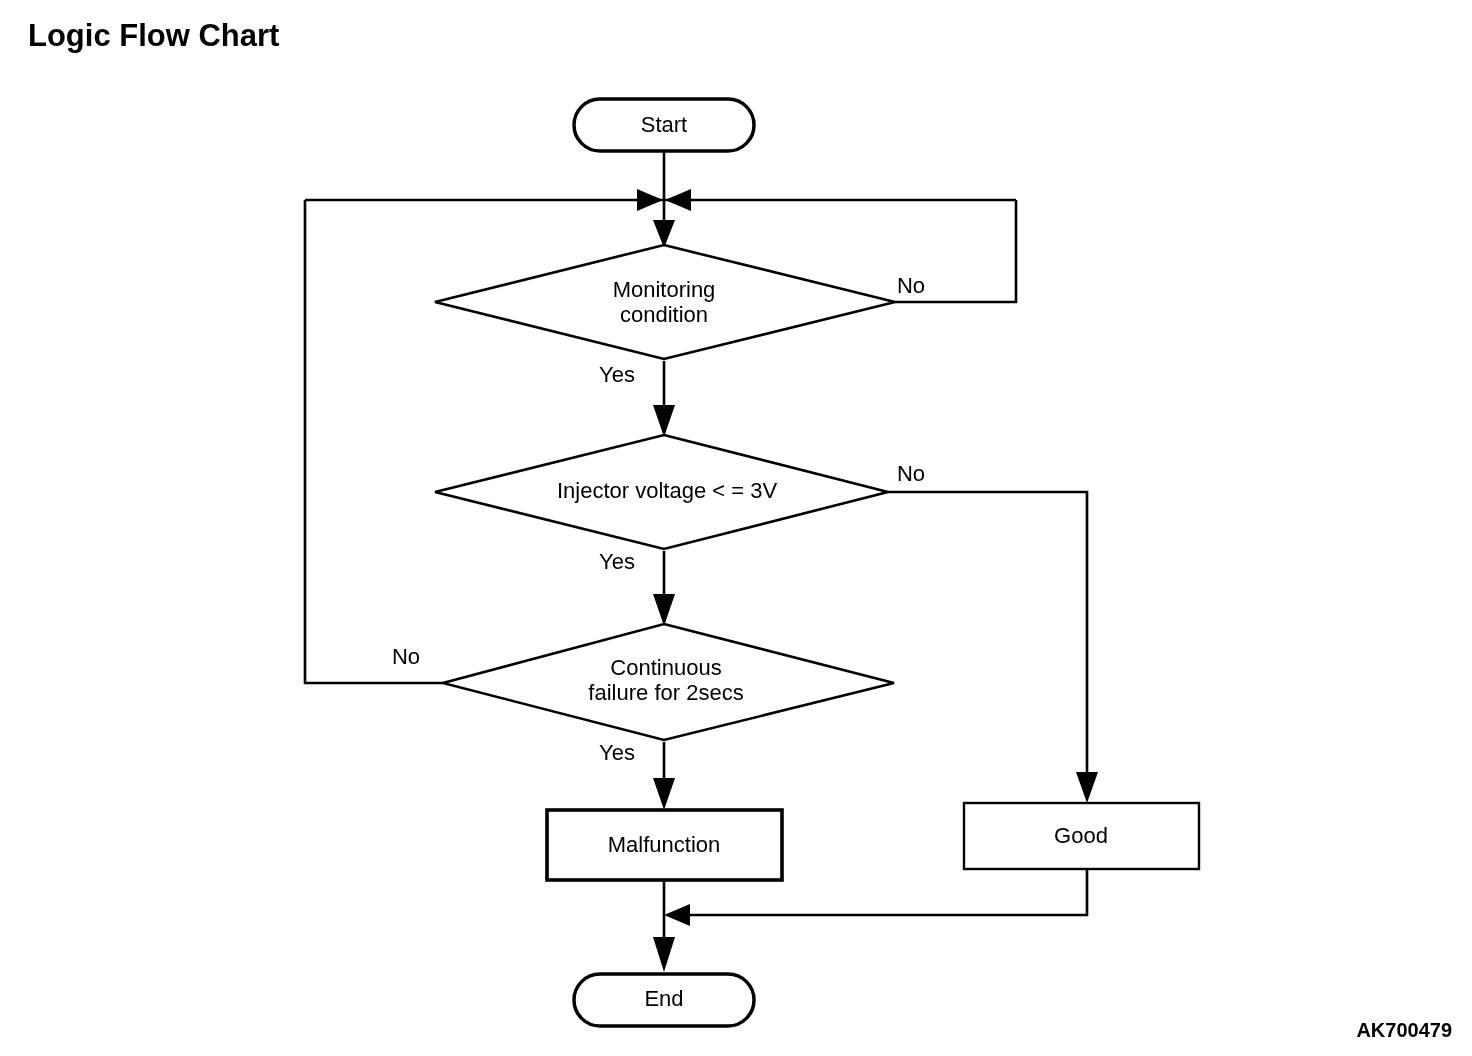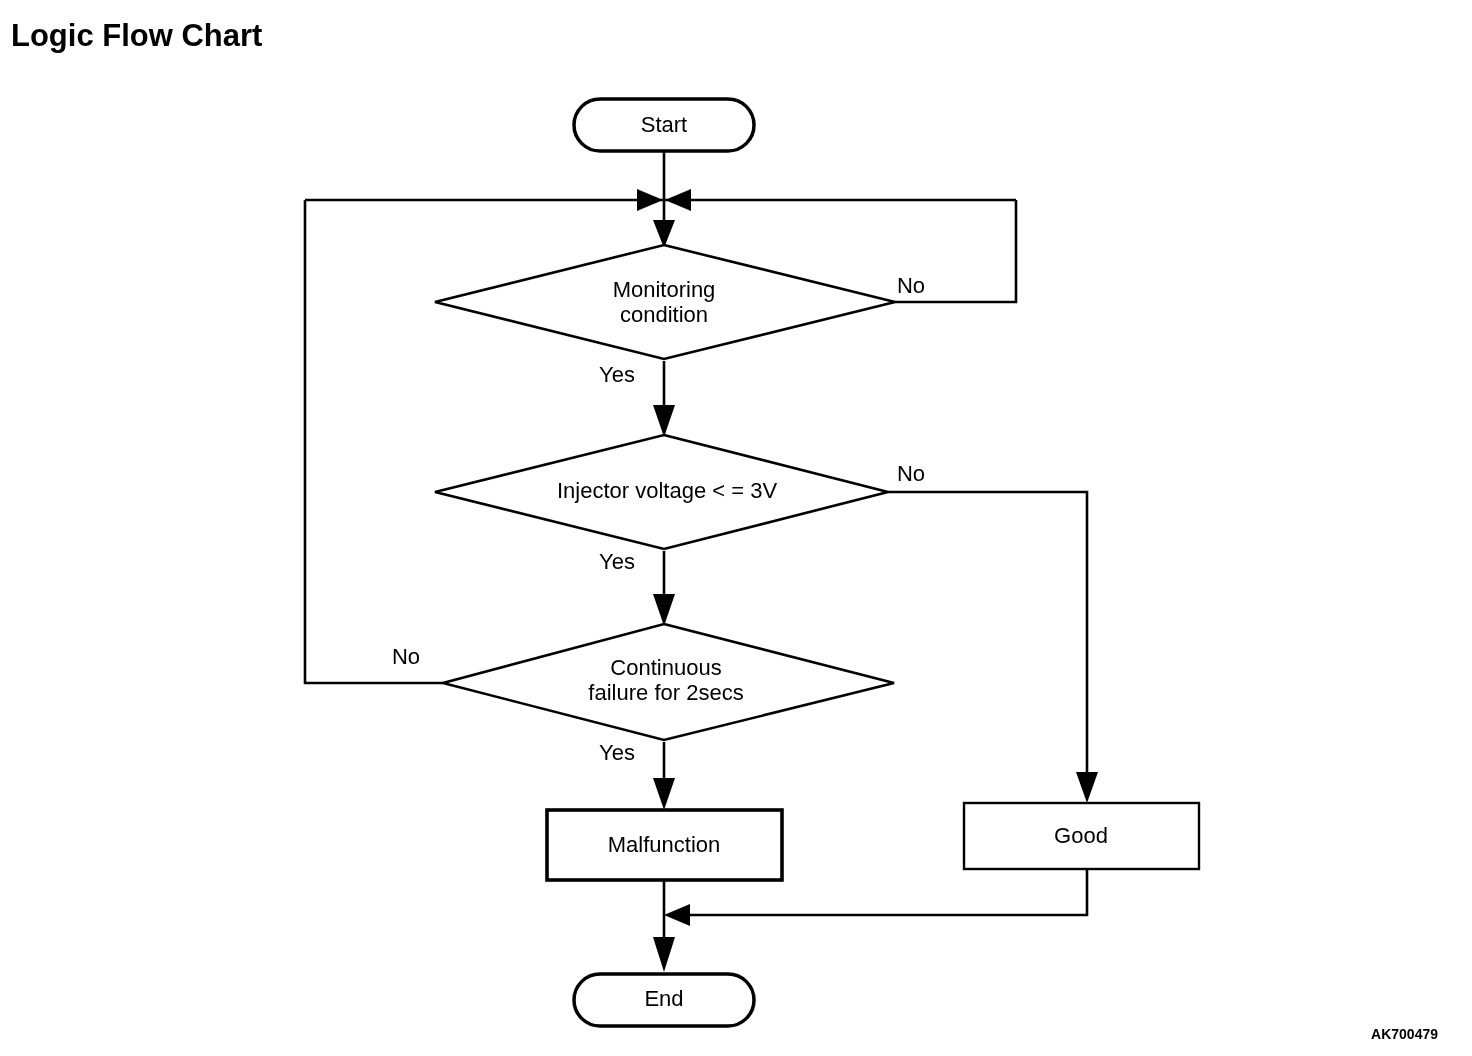--- a/index.html
+++ b/index.html
@@ -14,40 +14,40 @@
   }
   #page {
     position: relative;
     width: 1472px;
     height: 1056px;
     background: #ffffff;
     overflow: hidden;
   }
   #page-title {
     position: absolute;
-    left: 11px;
+    left: 28px;
     top: 18px;
     font-size: 31px;
     font-weight: bold;
     letter-spacing: 0px;
     color: #000000;
     white-space: nowrap;
   }
   #diagram-svg {
     position: absolute;
     left: 0;
     top: 0;
     width: 1472px;
     height: 1056px;
   }
   #figure-code {
     position: absolute;
-    right: 34px;
+    right: 20px;
     bottom: 14px;
-    font-size: 14px;
+    font-size: 20px;
     font-weight: bold;
     color: #000000;
     white-space: nowrap;
   }
   .node-text {
     font-family: "Liberation Sans", sans-serif;
     font-size: 22px;
     fill: #000000;
     text-anchor: middle;
     dominant-baseline: middle;

